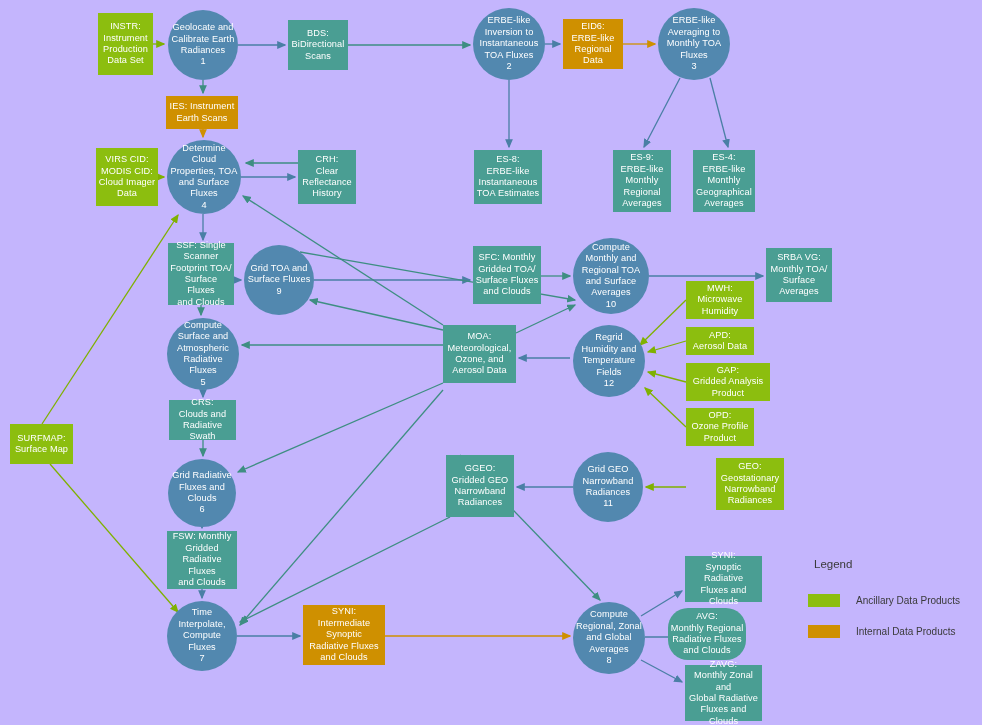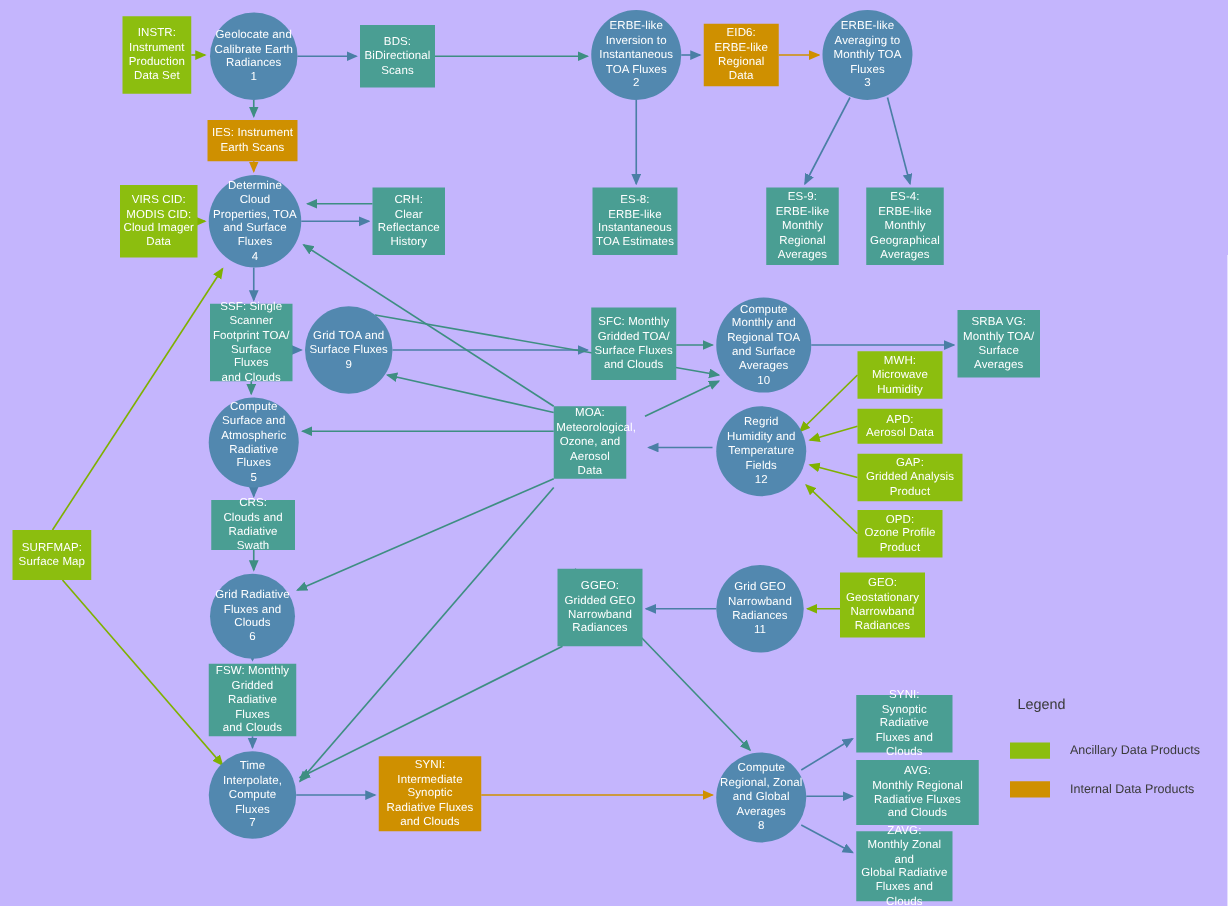--- a/index.html
+++ b/index.html
@@ -267,21 +267,21 @@
 Humidity</span>
       </div>
       <div class="node circle process" style="left: 167px; top: 318px; width: 72px; height: 72px;">
         <span class="lbl">Compute
 Surface and
 Atmospheric
 Radiative
 Fluxes
 5</span>
       </div>
-      <div class="node rect archival" style="left: 443px; top: 325px; width: 58px; height: 58px; justify-content: center;">
+      <div class="node rect archival" style="left: 443px; top: 325px; width: 73px; height: 58px; justify-content: center;">
         <span class="lbl">MOA:
 Meteorological,
 Ozone, and
 Aerosol Data</span>
       </div>
       <div class="node circle process" style="left: 573px; top: 325px; width: 72px; height: 72px;">
         <span class="lbl">Regrid
 Humidity and
 Temperature
 Fields
@@ -321,21 +321,21 @@
 Gridded GEO
 Narrowband
 Radiances</span>
       </div>
       <div class="node circle process" style="left: 573px; top: 452px; width: 70px; height: 70px;">
         <span class="lbl">Grid GEO
 Narrowband
 Radiances
 11</span>
       </div>
-      <div class="node rect ancillary" style="left: 672px; top: 458px; width: 68px; height: 52px;">
+      <div class="node rect ancillary" style="left: 716px; top: 458px; width: 68px; height: 52px;">
         <span class="lbl">GEO:
 Geostationary
 Narrowband
 Radiances</span>
       </div>
       <div class="node rect archival" style="left: 167px; top: 531px; width: 70px; height: 58px;">
         <span class="lbl">FSW: Monthly
 Gridded
 Radiative Fluxes
 and Clouds</span>
@@ -359,21 +359,21 @@
 Regional, Zonal
 and Global
 Averages
 8</span>
       </div>
       <div class="node rect archival" style="left: 685px; top: 556px; width: 77px; height: 46px;">
         <span class="lbl">SYNI:
 Synoptic Radiative
 Fluxes and Clouds</span>
       </div>
-      <div class="node rect archival" style="left: 685px; top: 608px; width: 98px; height: 52px;">
+      <div class="node rect archival" style="left: 668px; top: 608px; width: 78px; height: 52px; border-radius: 20px;">
         <span class="lbl">AVG:
 Monthly Regional
 Radiative Fluxes
 and Clouds</span>
       </div>
       <div class="node rect archival" style="left: 685px; top: 665px; width: 77px; height: 56px;">
         <span class="lbl">ZAVG:
 Monthly Zonal and
 Global Radiative
 Fluxes and Clouds</span>

